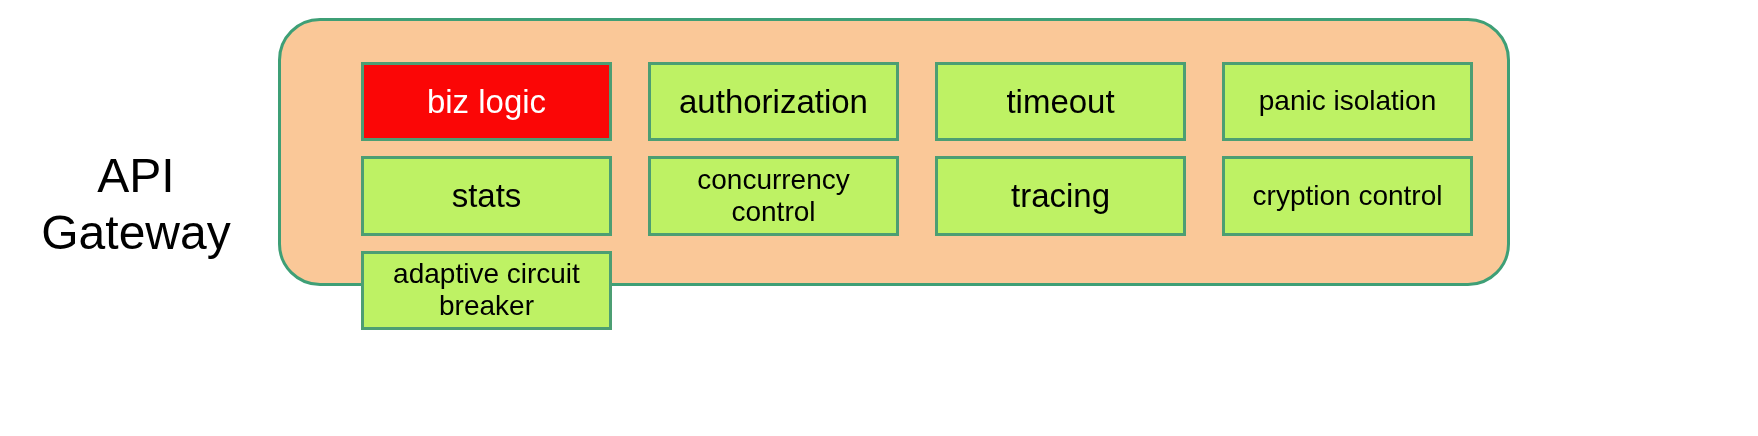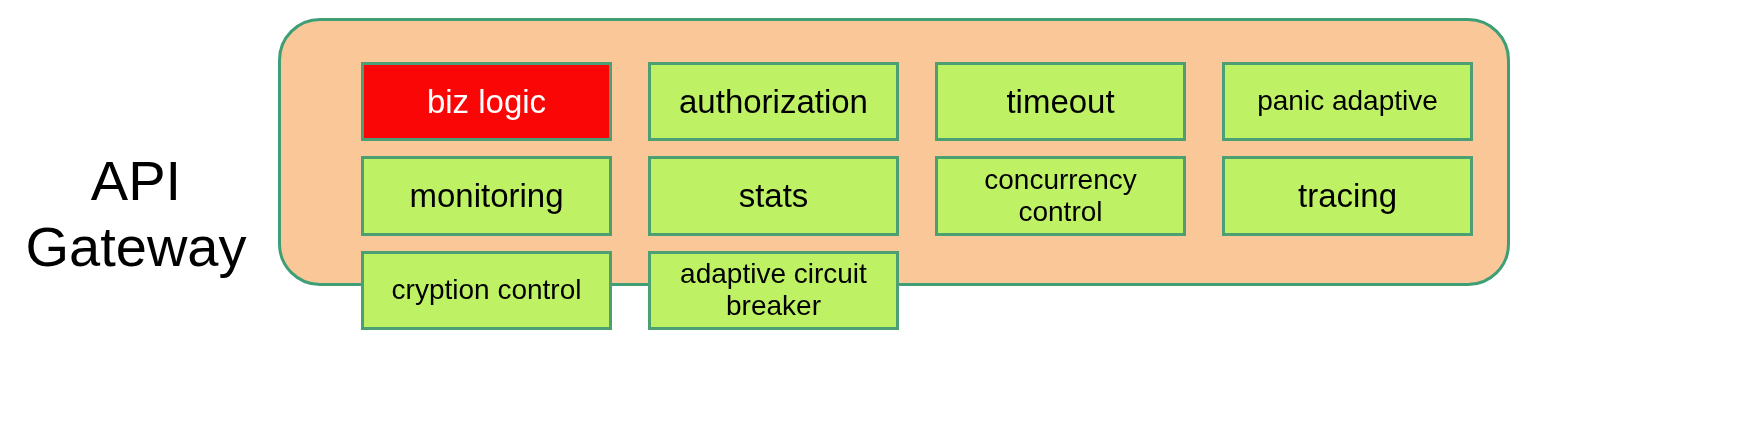--- a/index.html
+++ b/index.html
@@ -22,21 +22,21 @@
     background: #ffffff;
   }
 
   
   .gateway-label {
     position: absolute;
     left: 0px;
     top: 148px;
     width: 272px;
     text-align: center;
-    font-size: 56px;
+    font-size: 48px;
     line-height: 1.18;
     color: #000000;
     white-space: pre-line;
     letter-spacing: 0px;
   }
 
   
   .gateway-container {
     position: absolute;
     left: 278px;
@@ -92,22 +92,21 @@
 <div id="stage">
 
   <div class="gateway-label">API
 Gateway</div>
 
   <div class="gateway-container">
     <div class="grid" id="feature-grid">
         <div class="cell highlight">biz logic</div>
         <div class="cell">authorization</div>
         <div class="cell">timeout</div>
-        <div class="cell small">panic adaptive</div>
-        <div class="cell">monitoring</div>
+        <div class="cell small">panic isolation</div>
         <div class="cell">stats</div>
         <div class="cell small">concurrency
 control</div>
         <div class="cell">tracing</div>
         <div class="cell small">cryption control</div>
         <div class="cell small">adaptive circuit
 breaker</div>
       </div>
   </div>
 

